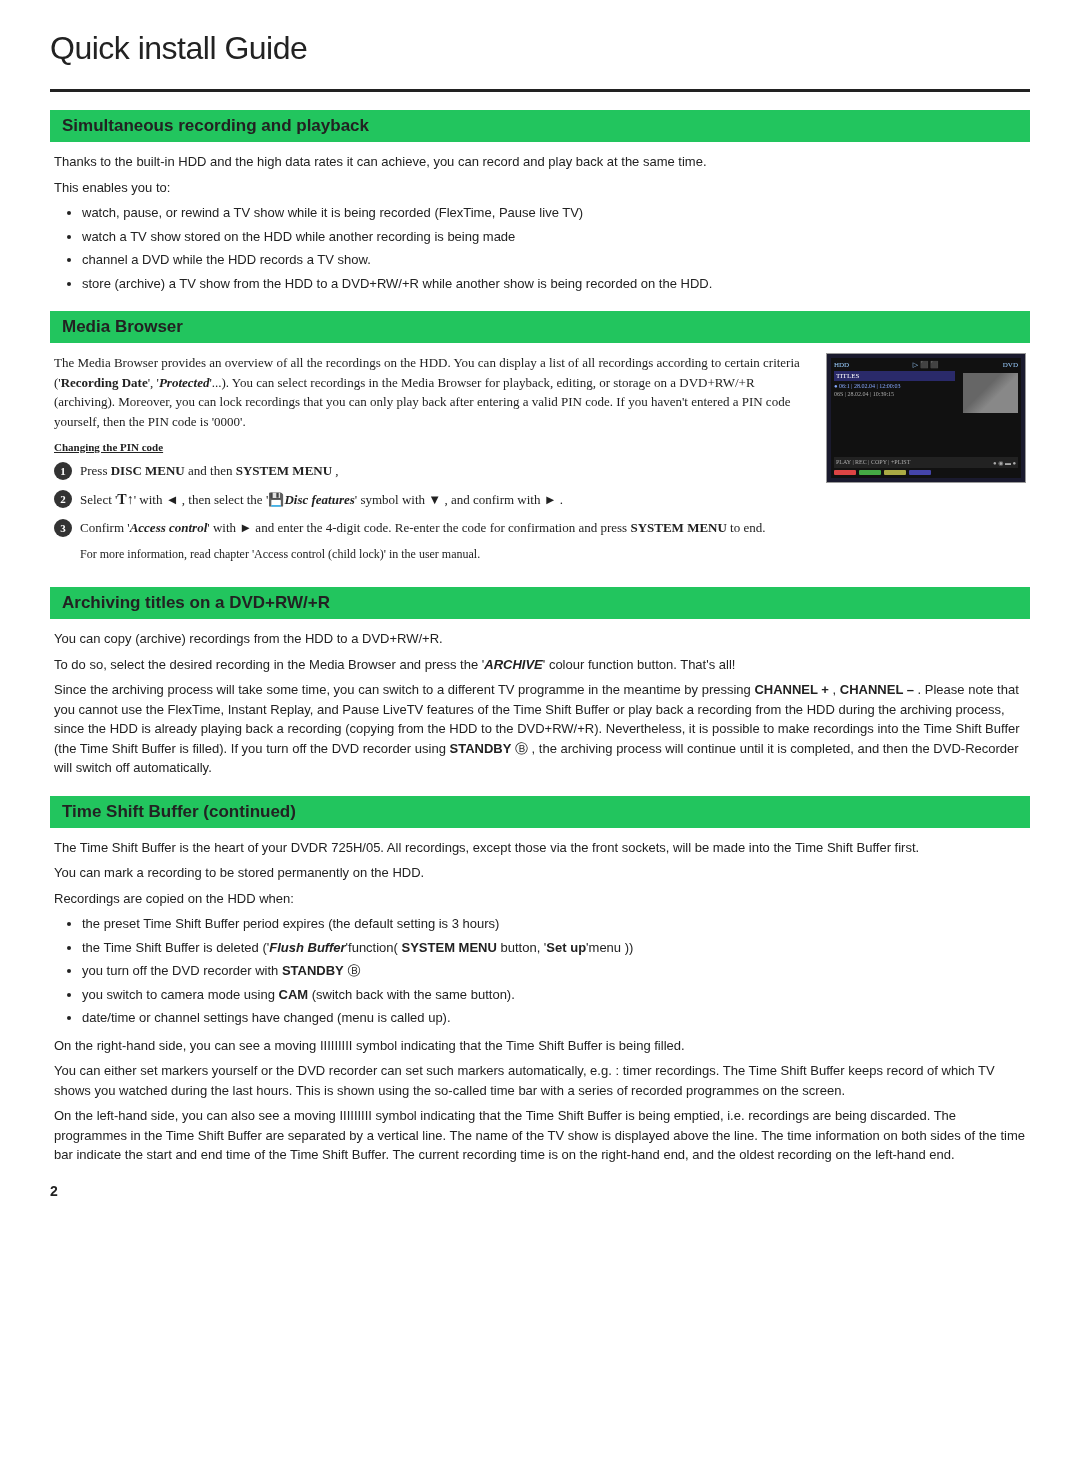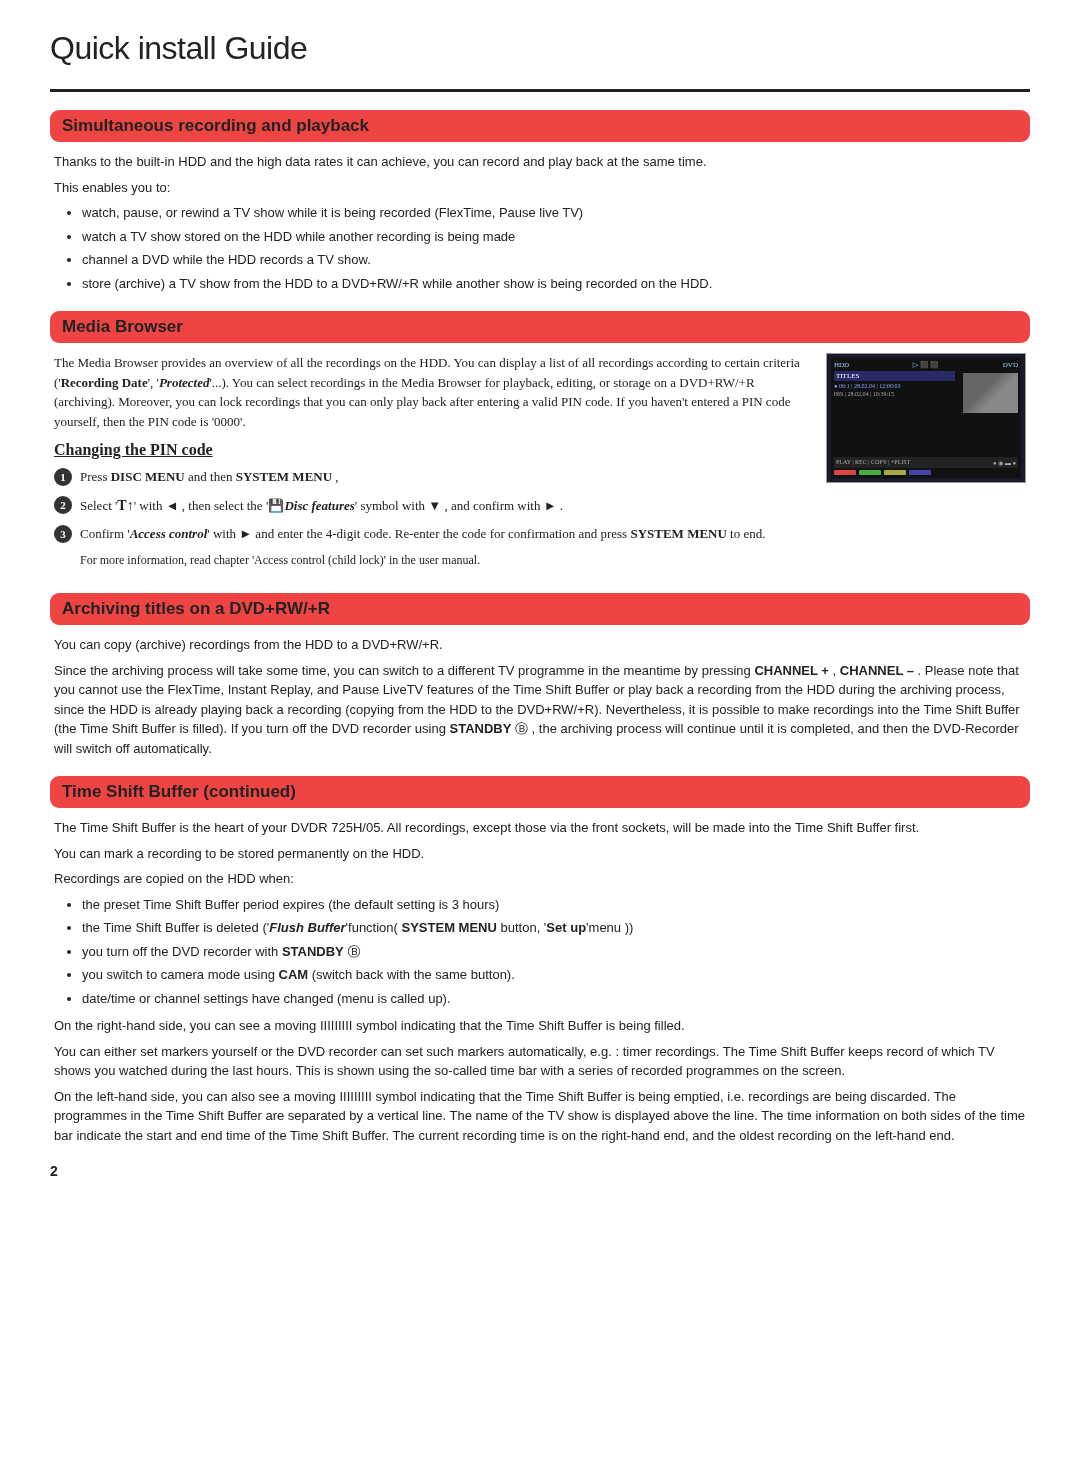--- a/index.html
+++ b/index.html
@@ -19,24 +19,23 @@
     }
     .title-rule {
       border: none;
       border-top: 3px solid #222;
       margin-bottom: 18px;
     }
     .section {
       margin-bottom: 18px;
     }
     .section-header {
-      background: #ef4444;
+      background: #22c55e;
       padding: 6px 12px;
       margin-bottom: 10px;
-      border-radius: 9px;
     }
     .section-header h2 {
       font-size: 17px;
       font-weight: bold;
     }
     .section-body {
       padding: 0 4px;
     }
     p {
       margin-bottom: 6px;
@@ -101,21 +100,21 @@
     }
     .tv-btn {
       width: 22px;
       height: 5px;
       border-radius: 1px;
     }
     .changing-pin {
       margin-top: 10px;
     }
     .changing-pin h3 {
-      font-size: 16px;
+      font-size: 11px;
       font-weight: bold;
       text-decoration: underline;
       margin-bottom: 8px;
     }
     .step {
       display: flex;
       align-items: flex-start;
       margin-bottom: 8px;
       gap: 8px;
     }
@@ -228,20 +227,21 @@
     </div>
   </div>
 </div>
 
 <div class="section">
   <div class="section-header">
     <h2>Archiving titles on a DVD+RW/+R</h2>
   </div>
   <div class="section-body">
     <p>You can copy (archive) recordings from the HDD to a DVD+RW/+R.</p>
+    <p>To do so, select the desired recording in the Media Browser and press the '<b><em>ARCHIVE</em></b>' colour function button. That's all!</p>
     <p>Since the archiving process will take some time, you can switch to a different TV programme in the meantime by pressing <b>CHANNEL +</b> ,
  <b>CHANNEL –</b> . Please note that you cannot use the FlexTime, Instant Replay, and Pause LiveTV features of the Time Shift Buffer or play back a recording from the HDD during the archiving process, since the HDD is already playing back a recording (copying from the HDD to the DVD+RW/+R). Nevertheless, it is possible to make recordings into the Time Shift Buffer (the Time Shift Buffer is filled). If you turn off the DVD recorder using <b>STANDBY</b> Ⓑ , the archiving process will continue until it is completed, and then the DVD-Recorder will switch off automatically.</p>
   </div>
 </div>
 
 <div class="section">
   <div class="section-header">
     <h2>Time Shift Buffer (continued)</h2>
   </div>
   <div class="section-body">

